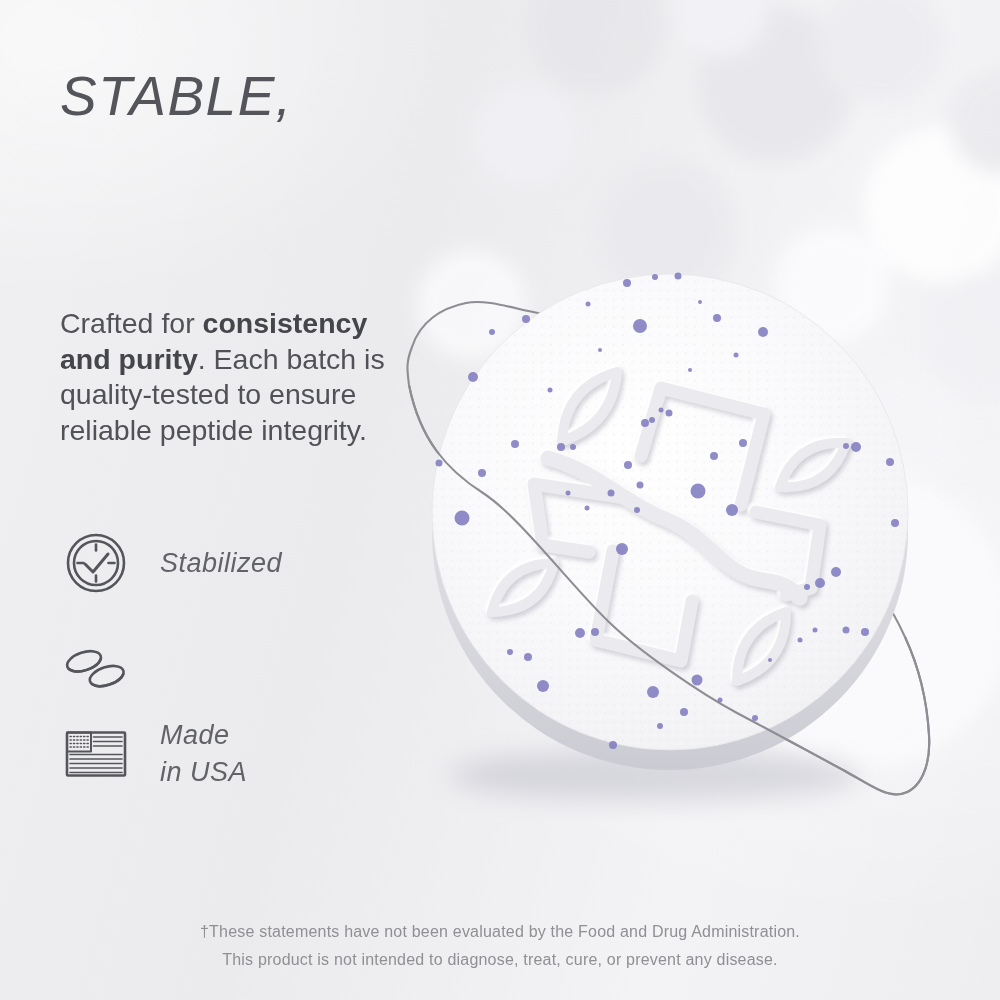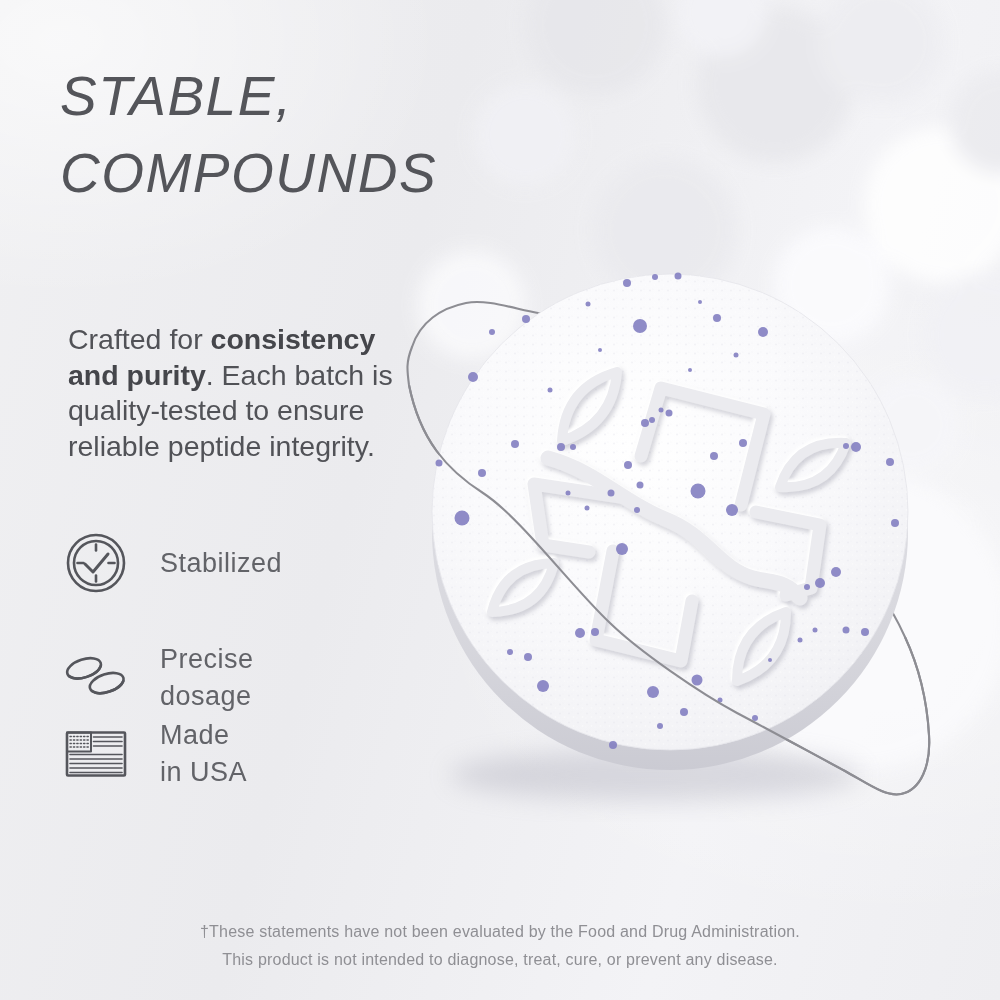--- a/index.html
+++ b/index.html
@@ -11,30 +11,30 @@
       radial-gradient(700px 500px at 88% 60%, rgba(255,255,255,.5), rgba(255,255,255,0) 65%),
       linear-gradient(105deg,#f0f0f2 0%,#ebebee 38%,#f3f3f6 72%,#eeeef1 100%);
   }
   .scene{position:absolute;left:0;top:0;width:1000px;height:1000px;}
   .headline{
     position:absolute;left:60px;top:58px;
     font-size:55px;line-height:77px;font-style:italic;font-weight:300;
     letter-spacing:1.5px;color:var(--heading_text,#54555a);white-space:nowrap;
   }
   .description{
-    position:absolute;left:68px;top:306px;width:338px;
-    font-size:28.5px;line-height:35.5px;color:var(--body_text,#515257);margin-top:16px;
+    position:absolute;left:60px;top:306px;width:338px;
+    font-size:28.5px;line-height:35.5px;color:var(--body_text,#515257);
   }
   .description b{font-weight:700;color:var(--body_bold_text,#45464b);}
   .feature{
     position:absolute;left:60px;display:flex;align-items:center;gap:28px;
   }
   .feature .icon-box{width:72px;display:flex;justify-content:center;align-items:center;flex:0 0 72px;}
   .feature .label{
-    font-size:27px;line-height:37px;font-weight:300;
+    font-size:27px;line-height:37px;font-style:italic;font-weight:300;
     color:var(--feature_text,#626368);letter-spacing:.5px;
   }
   .f1{top:531px;} .f2{top:641px;} .f3{top:717px;}
   .icon{stroke:var(--icon_stroke,#55565c);fill:none;stroke-width:2.6;stroke-linecap:round;stroke-linejoin:round;}
   .disclaimer{
     position:absolute;left:0;right:0;top:918px;text-align:center;
     font-size:16px;line-height:28px;color:var(--disclaimer_text,#8f8f94);letter-spacing:.2px;
   }
   .bokeh{opacity:.85;}
   .ring{fill:none;stroke:var(--ring,#8d8d93);stroke-width:2.1;}
@@ -197,21 +197,20 @@
       C 520,517 570,585 610,623
       C 640,652 700,693 737,713
       C 775,733 815,755 845,771
       C 870,785 886,797 901,794
       C 921,790 931,765 929,735
       C 927,700 918,665 905,637"></path>
   </svg>
 
   <div class="headline">
     <div>STABLE,</div>
-    <div>COMPOUNDS</div>
   </div>
 
   <div class="description"><span>Crafted for </span><b>consistency and purity</b><span>. Each batch is quality-tested to ensure reliable peptide integrity.</span></div>
 
   <div class="feature f1">
     <div class="icon-box">
       <svg class="icon" width="64" height="64" viewBox="0 0 64 64">
         <circle cx="32" cy="32" r="28"></circle>
         <circle cx="32" cy="32" r="22"></circle>
         <line x1="32" y1="13.5" x2="32" y2="19.5"></line>
@@ -229,24 +228,20 @@
   <div class="feature f2">
     <div class="icon-box">
       <svg class="icon" width="66" height="60" viewBox="0 0 66 60">
         <g transform="rotate(-18 33 28)">
           <ellipse cx="24" cy="17" rx="17.5" ry="9"></ellipse>
           <path d="M 7.5,20 A 17.5 9 0 0 0 40.5,20"></path>
           <ellipse cx="41" cy="38" rx="17.5" ry="9" fill="#eeeef1"></ellipse>
           <path d="M 24.5,41 A 17.5 9 0 0 0 57.5,41"></path>
         </g>
       </svg>
-    </div>
-    <div class="label">
-      <div>Precise</div>
-      <div>dosage</div>
     </div>
   </div>
 
   <div class="feature f3">
     <div class="icon-box">
       <svg class="icon" width="62" height="48" viewBox="0 0 62 48">
         <rect x="2" y="2.5" width="58" height="43" rx="1"></rect>
         <rect x="2" y="2.5" width="24" height="19" stroke-width="2"></rect>
         <g stroke-width="1.4" stroke-dasharray="1.3 2.1">
           <line x1="5" y1="6.5" x2="24" y2="6.5"></line>

